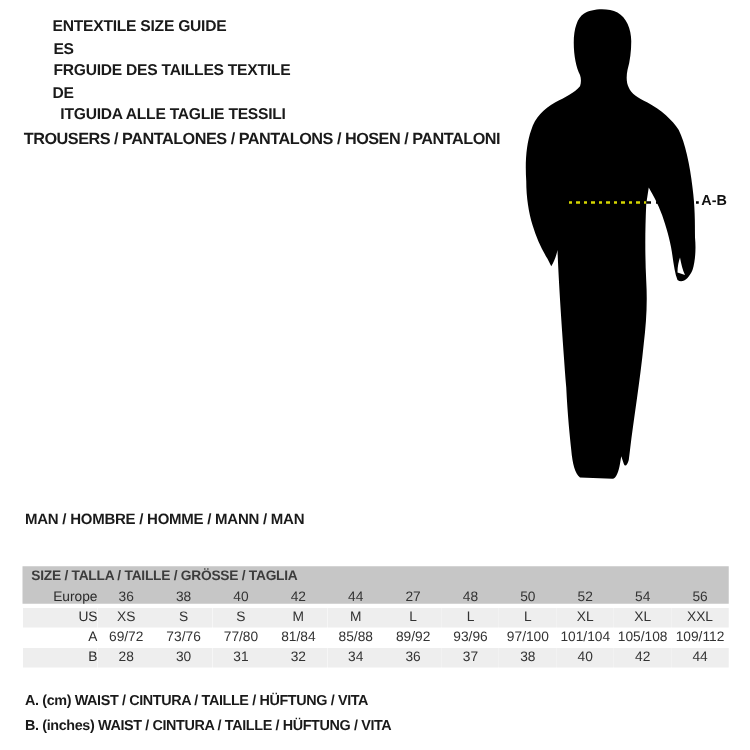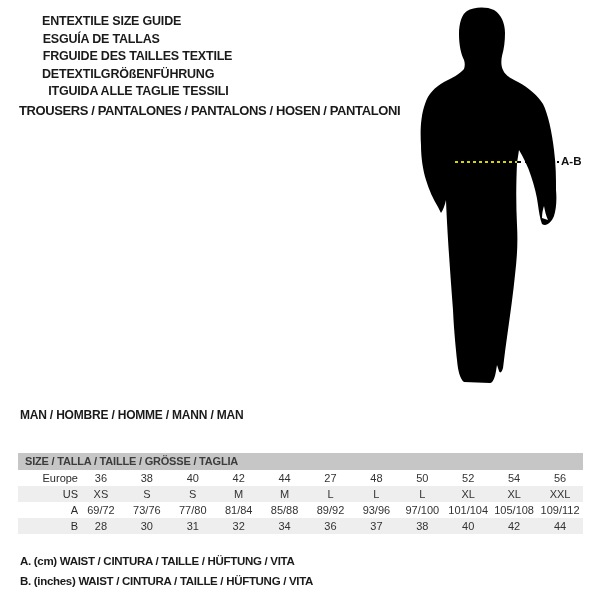--- a/index.html
+++ b/index.html
@@ -27,21 +27,21 @@
     position:absolute;left:117px;top:161px;width:42px;height:2px;
     background:repeating-linear-gradient(90deg,#000 0 4px,transparent 4px 8px);
   }
   .measure-label{
     position:absolute;left:161px;top:155px;
     font-size:11.5px;font-weight:700;color:#111;letter-spacing:0;
   }
   
   .man-line{position:absolute;left:20px;top:408px;font-size:12px;font-weight:700;letter-spacing:-0.2px;}
   .size-header{
-    position:absolute;left:18px;top:453px;width:558px;height:17px;
+    position:absolute;left:18px;top:453px;width:558px;height:30px;
     background:#c6c6c6;color:#3c3c3c;font-size:11px;font-weight:700;
     line-height:17px;padding-left:7px;letter-spacing:-0.2px;
   }
   table.size-table{
     position:absolute;left:18px;top:470px;width:565px;
     border-collapse:collapse;table-layout:fixed;
     font-size:11px;color:#333;
   }
   table.size-table col.label-col{width:60px;}
   table.size-table td{height:16px;padding:0;text-align:center;line-height:16px;overflow:hidden;}
@@ -54,29 +54,27 @@
 </head>
 <body>
 
 <div class="lang-list">
   <div class="lang-row">
     <span class="lang-code">EN</span>
     <span class="lang-label">TEXTILE SIZE GUIDE</span>
   </div>
   <div class="lang-row">
     <span class="lang-code">ES</span>
-    <span class="lang-label">GUÍA DE TALLAS</span>
   </div>
   <div class="lang-row">
     <span class="lang-code">FR</span>
     <span class="lang-label">GUIDE DES TAILLES TEXTILE</span>
   </div>
   <div class="lang-row">
     <span class="lang-code">DE</span>
-    <span class="lang-label">TEXTILGRÖßENFÜHRUNG</span>
   </div>
   <div class="lang-row">
     <span class="lang-code">IT</span>
     <span class="lang-label">GUIDA ALLE TAGLIE TESSILI</span>
   </div>
 </div>
 
 <div class="product-line">TROUSERS / PANTALONES / PANTALONS / HOSEN / PANTALONI</div>
 
 <div class="figure">

